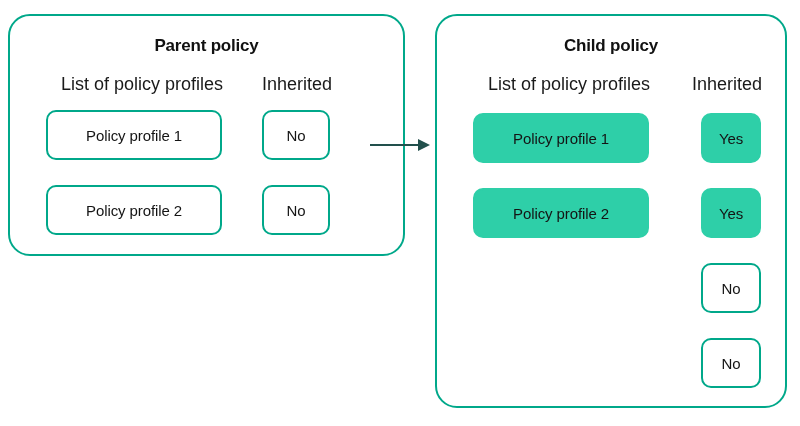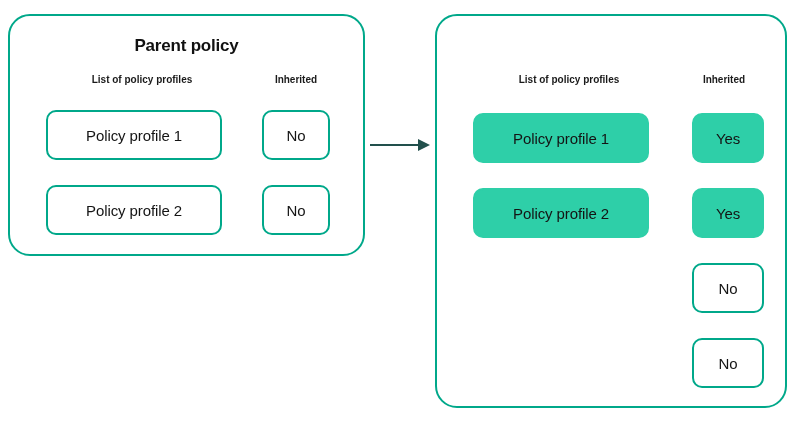--- a/index.html
+++ b/index.html
@@ -25,21 +25,21 @@
   .panel {
     position: absolute;
     box-sizing: border-box;
     border: 2px solid #00a88a;
     border-radius: 22px;
     background: #ffffff;
   }
   .panel--parent {
     left: 8px;
     top: 14px;
-    width: 357px;
+    width: 397px;
     height: 242px;
   }
   .panel--child {
     left: 435px;
     top: 14px;
     width: 352px;
     height: 394px;
   }
 
   .panel-title {
@@ -57,22 +57,22 @@
   
   .col-headers {
     position: absolute;
     left: 0;
     right: 0;
     top: 58px;
     height: 22px;
   }
   .col-header {
     position: absolute;
-    font-size: 10px;
-    font-weight: bold;
+    font-size: 18px;
+    font-weight: normal;
     color: #1a1a1a;
     white-space: nowrap;
     text-align: center;
   }
   .panel--parent .col-header--profiles { left: 36px;  width: 192px; }
   .panel--parent .col-header--inherited { left: 252px; width: 68px; }
   .panel--child  .col-header--profiles { left: 36px;  width: 192px; }
   .panel--child  .col-header--inherited { left: 255px; width: 64px; }
 
   
@@ -107,21 +107,21 @@
   .chip--filled {
     background: #2ecfa8;
     border-color: #2ecfa8;
   }
 
   
   .panel--parent .chip--profile  { left: 36px;  width: 176px; }
   .panel--parent .chip--inherited{ left: 252px; width: 68px;  }
   
   .panel--child  .chip--profile  { left: 36px;  width: 176px; }
-  .panel--child  .chip--inherited{ left: 255px; width: 72px;  }
+  .panel--child  .chip--inherited{ left: 264px; width: 60px;  }
 
   
   .arrow {
     position: absolute;
     left: 370px;
     top: 134px;
     width: 60px;
     height: 22px;
   }
 </style>
@@ -151,20 +151,21 @@
   </div>
 
   <div class="arrow">
     <svg width="60" height="22" viewBox="0 0 60 22" xmlns="http://www.w3.org/2000/svg">
       <line x1="0" y1="11" x2="50" y2="11" stroke="#22504c" stroke-width="2"></line>
       <polygon points="48,5 60,11 48,17" fill="#22504c"></polygon>
     </svg>
   </div>
 
   <div class="panel panel--child">
+    <div class="panel-title">Child policy</div>
 
     <div class="col-headers">
       <div class="col-header col-header--profiles">List of policy profiles</div>
       <div class="col-header col-header--inherited">Inherited</div>
     </div>
 
     <div class="rows">
       <div class="row" style="top:97px;">
         <div class="chip chip--profile chip--filled">Policy profile 1</div>
         <div class="chip chip--inherited chip--filled">Yes</div>

